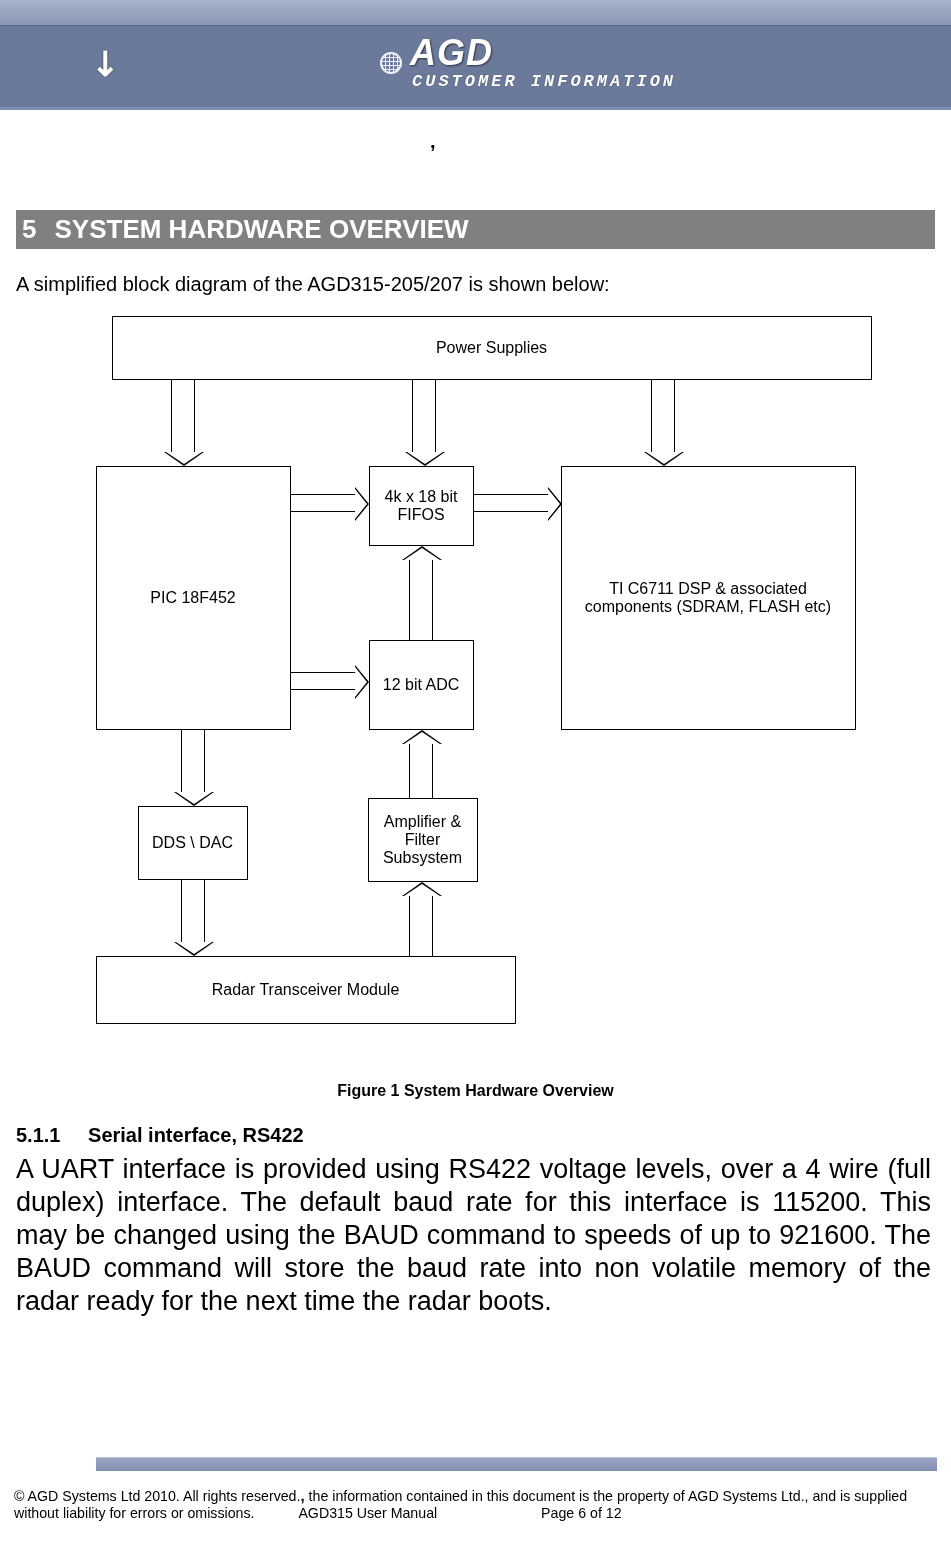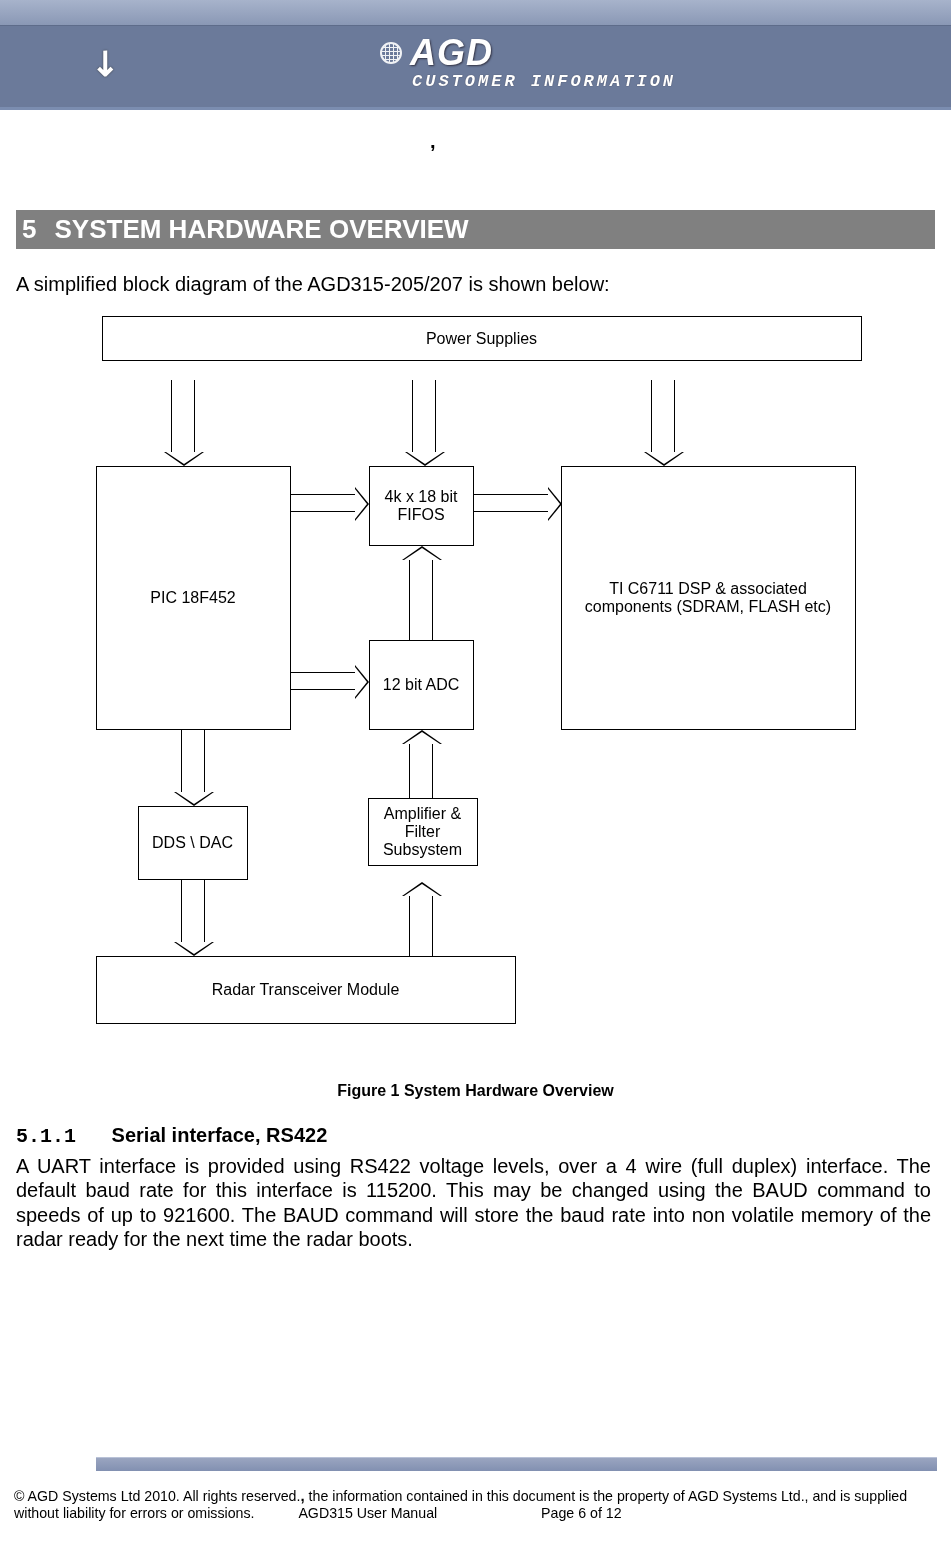--- a/index.html
+++ b/index.html
@@ -40,21 +40,21 @@
     left: 380px;
     top: 32px;
   }
   .banner-logo .agd {
     color: #fff;
     font-size: 36px;
     font-weight: 800;
     letter-spacing: 1px;
     font-style: italic;
     text-shadow: 1px 1px 2px #334;
-    display:flex; align-items:center; gap:6px;
+    display:flex; align-items:flex-end; gap:6px;
   }
   .banner-logo .globe-icon {
     width:22px; height:22px; border:2px solid #fff; border-radius:50%;
     display:inline-block; position:relative; margin-right:2px;
     background: repeating-linear-gradient(to right, transparent 0 3px, #fff 3px 4px),
                 repeating-linear-gradient(to bottom, transparent 0 3px, #fff 3px 4px);
     opacity:.9;
   }
   .banner-sub {
     position: absolute;
@@ -184,23 +184,23 @@
     text-align: center;
     font-weight: bold;
     font-size: 16px;
     margin: 16px 0 24px 0;
   }
   .subhead {
     font-weight: bold;
     font-size: 20px;
     margin: 6px 0 6px 0;
   }
-  .subhead .num { margin-right: 30px; font-family: Liberation Mono, monospace; }
+  .subhead .num { margin-right: 22px; }
   .para {
-    font-size: 20px;
+    font-size: 27px;
     line-height: 1.22;
     text-align: justify;
     margin: 2px 4px 18px 0;
   }
   .footer-bar {
     position: absolute;
     bottom: 72px;
     left: 96px;
     right: 14px;
     height: 14px;
@@ -239,21 +239,21 @@
   <div class="section-header">
     <span>5</span>
     <span>SYSTEM HARDWARE OVERVIEW</span>
   </div>
 
   <p class="intro">A simplified block diagram of the AGD315-205/207 is shown below:</p>
 
   <div class="diagram-wrap">
     <div class="diagram">
 
-      <div class="box" style="left:6px; top:0; width:760px; height:45px;">Power Supplies</div>
+      <div class="box" style="left:16px; top:0; width:760px; height:64px;">Power Supplies</div>
 
       <div class="arrow-v down" style="left:75px; top:64px; height:72px;"></div>
       <div class="arrow-v down" style="left:316px; top:64px; height:72px;"></div>
       <div class="arrow-v down" style="left:555px; top:64px; height:72px;"></div>
 
       <div class="box" style="left:0; top:150px; width:195px; height:264px;">PIC 18F452</div>
 
       <div class="box" style="left:273px; top:150px; width:105px; height:80px;">4k x 18 bit FIFOS</div>
 
       <div class="box" style="left:273px; top:324px; width:105px; height:90px;">12 bit ADC</div>
@@ -265,21 +265,21 @@
       <div class="arrow-h right" style="left:378px; top:178px; width:74px;"></div>
 
       <div class="arrow-h right" style="left:195px; top:356px; width:64px;"></div>
 
       <div class="arrow-v up" style="left:313px; top:244px; height:80px;"></div>
 
       <div class="arrow-v down" style="left:85px; top:414px; height:62px;"></div>
 
       <div class="box" style="left:42px; top:490px; width:110px; height:74px;">DDS \ DAC</div>
 
-      <div class="box" style="left:272px; top:482px; width:110px; height:68px;">Amplifier &amp; Filter Subsystem</div>
+      <div class="box" style="left:272px; top:482px; width:110px; height:84px;">Amplifier &amp; Filter Subsystem</div>
 
       <div class="arrow-v up" style="left:313px; top:428px; height:54px;"></div>
 
       <div class="arrow-v down" style="left:85px; top:564px; height:62px;"></div>
 
       <div class="arrow-v up" style="left:313px; top:580px; height:60px;"></div>
 
       <div class="box" style="left:0; top:640px; width:420px; height:68px;">Radar Transceiver Module</div>
     </div>
   </div>

